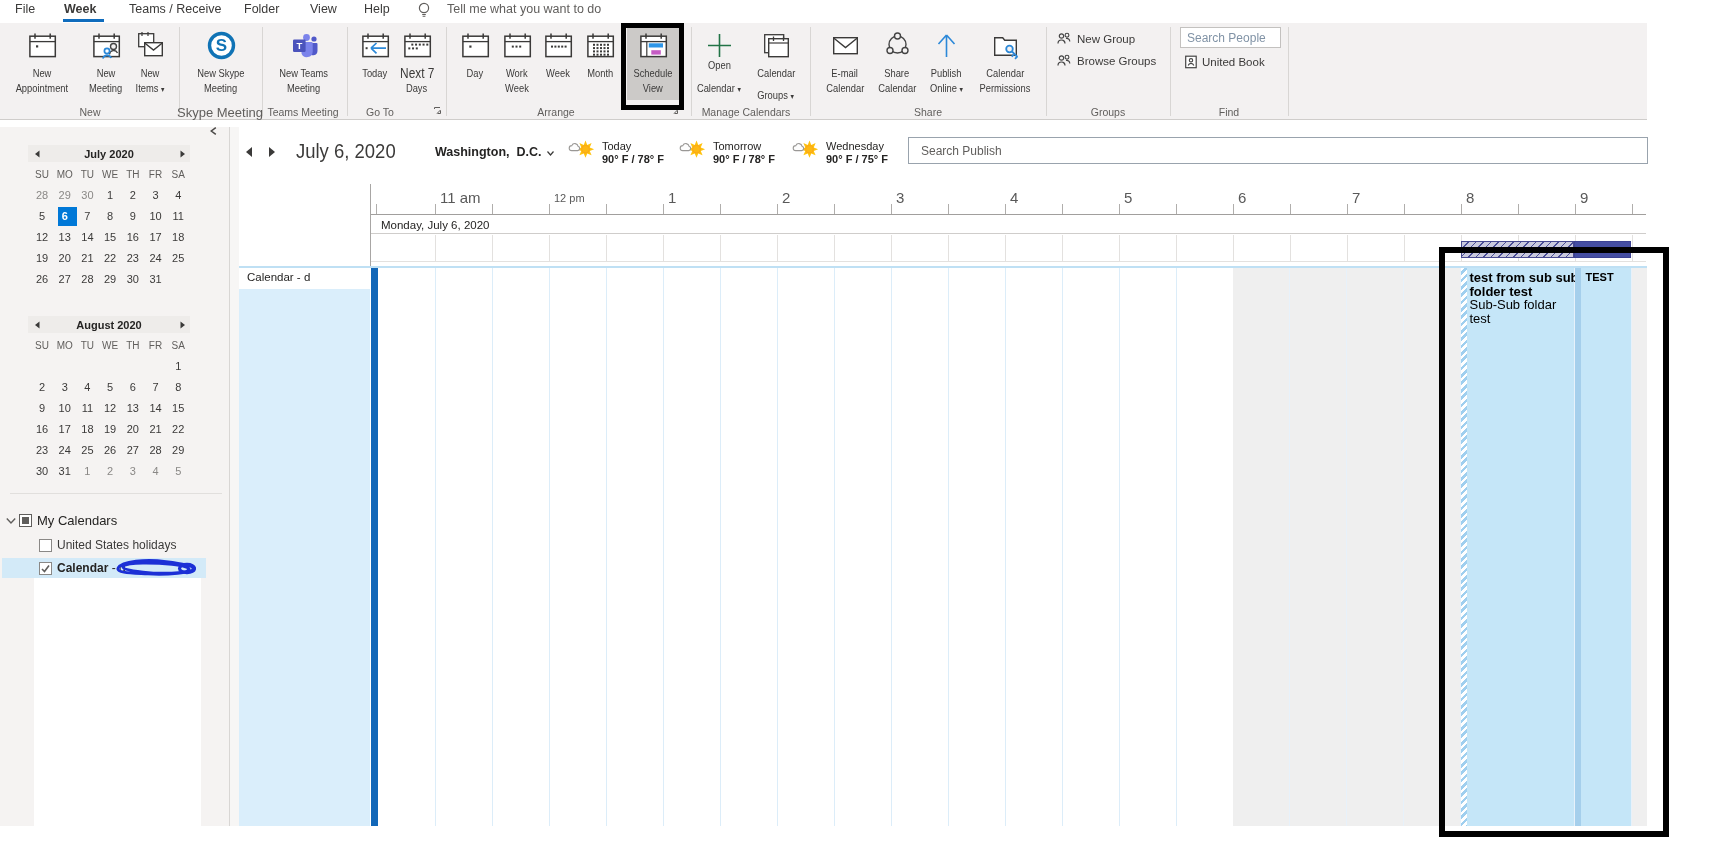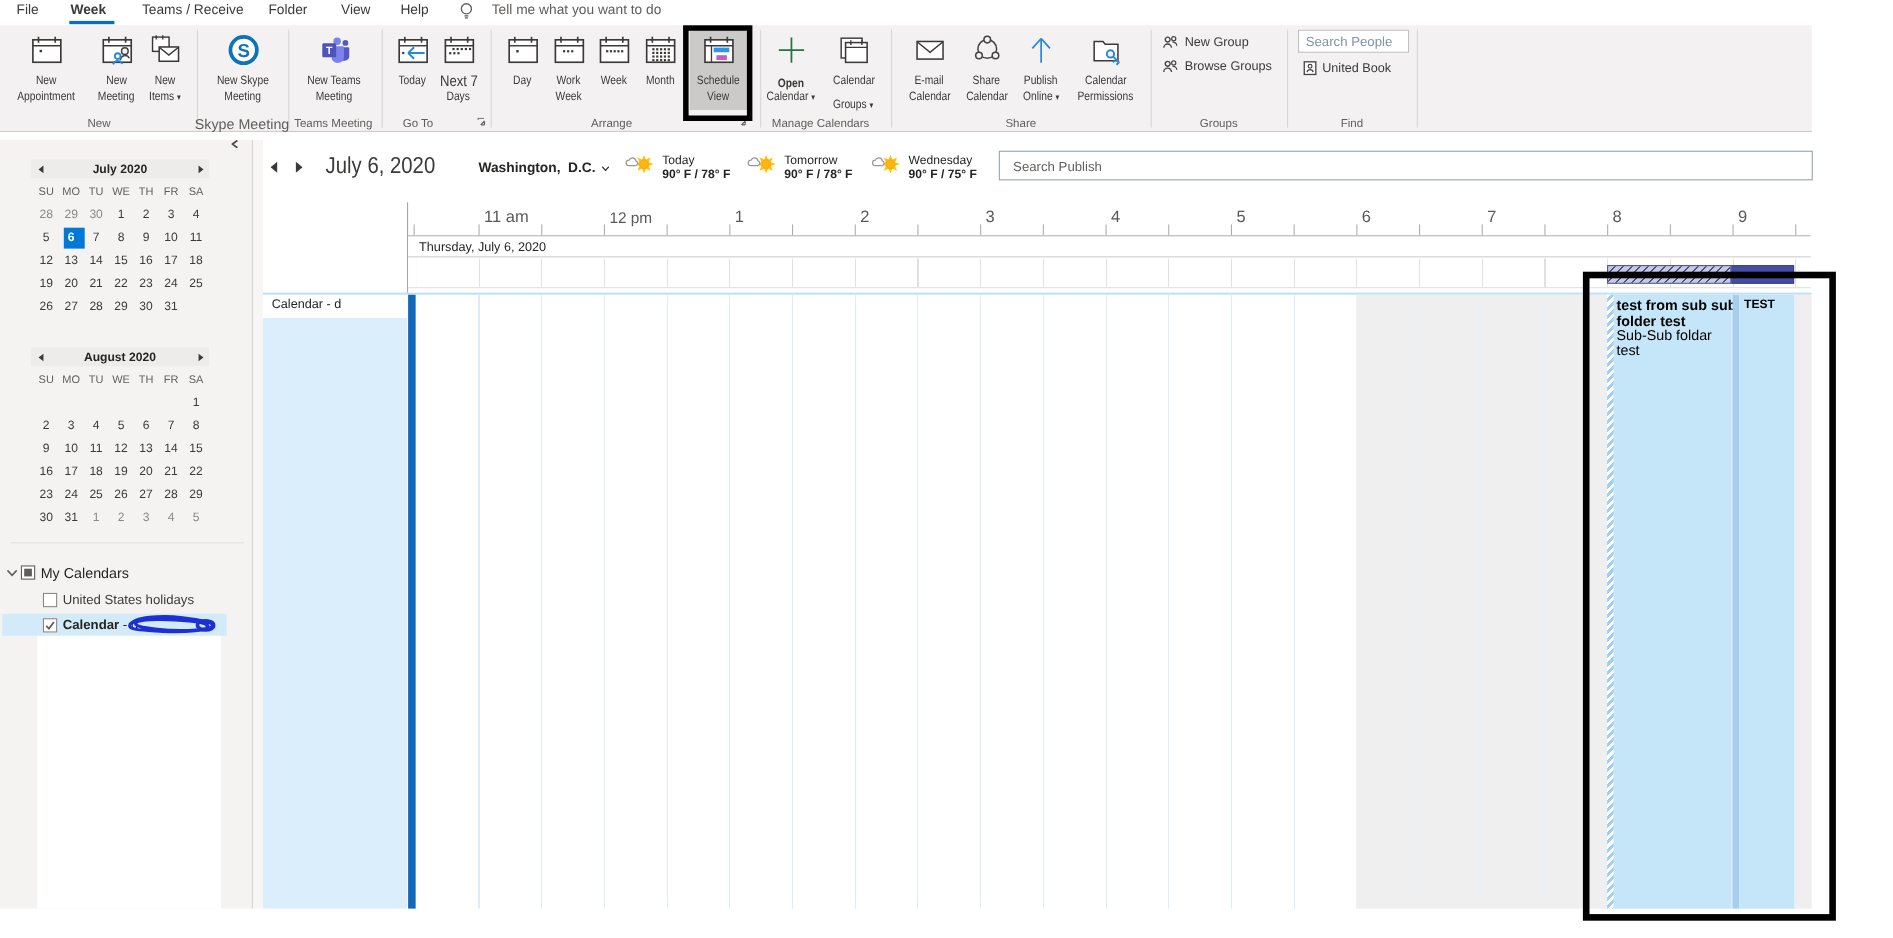--- a/index.html
+++ b/index.html
@@ -171,21 +171,21 @@
     <line x1="7" y1="2.5" x2="7" y2="7.8" stroke="#3b3a39" stroke-width="1.5"></line>
     <line x1="22.2" y1="2.5" x2="22.2" y2="7.8" stroke="#3b3a39" stroke-width="1.5"></line>
     <rect x="9.8" y="12.3" width="14.2" height="4.2" fill="#2e96e8"></rect>
     <rect x="12.3" y="19.2" width="9.5" height="4.4" fill="#c55bc4"></rect>
   </svg>
 <div style="position:absolute;left:533px;top:66px;width:240px;text-align:center;font-size:11px;color:#3b3a39;font-weight:400;white-space:nowrap;line-height:14px;"><span style="display:inline-block;transform:scaleX(0.85);transform-origin:50% 50%;">Schedule</span></div>
 <div style="position:absolute;left:533px;top:81px;width:240px;text-align:center;font-size:11px;color:#3b3a39;font-weight:400;white-space:nowrap;line-height:14px;"><span style="display:inline-block;transform:scaleX(0.85);transform-origin:50% 50%;">View</span></div>
 <svg style="position:absolute;left:704.5px;top:31px" width="29" height="29" viewBox="0 0 29 29">
     <path d="M14.5 3 V26 M3 14.5 H26" stroke="#217346" stroke-width="1.6" fill="none"></path>
   </svg>
-<div style="position:absolute;left:599px;top:69px;width:240px;text-align:center;font-size:11px;color:#3b3a39;font-weight:700;white-space:nowrap;line-height:14px;"><span style="display:inline-block;transform:scaleX(0.85);transform-origin:50% 50%;">Open</span></div>
+<div style="position:absolute;left:599px;top:58px;width:240px;text-align:center;font-size:11px;color:#3b3a39;font-weight:400;white-space:nowrap;line-height:14px;"><span style="display:inline-block;transform:scaleX(0.85);transform-origin:50% 50%;">Open</span></div>
 <div style="position:absolute;left:599px;top:81px;width:240px;text-align:center;font-size:11px;color:#3b3a39;font-weight:400;white-space:nowrap;line-height:14px;"><span style="display:inline-block;transform:scaleX(0.85);transform-origin:50% 50%;">Calendar <span style="font-size:8px">▾</span></span></div>
 <svg style="position:absolute;left:761.5px;top:31px" width="29" height="29" viewBox="0 0 29 29">
     <rect x="2.7" y="3.7" width="19" height="18" fill="#fff" stroke="#3b3a39" stroke-width="1.3"></rect>
     <rect x="6.7" y="7.7" width="19.6" height="18" fill="#fff" stroke="#3b3a39" stroke-width="1.4"></rect>
     <line x1="6.7" y1="12" x2="26.3" y2="12" stroke="#3b3a39" stroke-width="1.2"></line>
     <line x1="11.5" y1="5.5" x2="11.5" y2="10" stroke="#3b3a39" stroke-width="1.3"></line>
     <line x1="21.5" y1="5.5" x2="21.5" y2="10" stroke="#3b3a39" stroke-width="1.3"></line>
   </svg>
 <div style="position:absolute;left:656px;top:66px;width:240px;text-align:center;font-size:11px;color:#3b3a39;font-weight:400;white-space:nowrap;line-height:14px;"><span style="display:inline-block;transform:scaleX(0.85);transform-origin:50% 50%;">Calendar</span></div>
 <div style="position:absolute;left:656px;top:88px;width:240px;text-align:center;font-size:11px;color:#3b3a39;font-weight:400;white-space:nowrap;line-height:14px;"><span style="display:inline-block;transform:scaleX(0.85);transform-origin:50% 50%;">Groups <span style="font-size:8px">▾</span></span></div>
@@ -400,21 +400,21 @@
     <path d="M1 5 L3.5 7.5 L8 1.5" fill="none" stroke="#605e5c" stroke-width="1.6"></path>
   </svg>
 <div style="position:absolute;left:57px;top:561px;font-size:12px;color:#252423;font-weight:400;white-space:nowrap;line-height:15px;"><b>Calendar</b> - d</div>
 <svg style="position:absolute;left:110px;top:556px" width="86" height="24" viewBox="0 0 86 24">
     <path d="M8 12 C 12 5, 36 3, 56 5.5 C 72 7.5, 84 9.5, 83 13 C 82 17, 58 19, 38 18 C 22 17, 6 17, 8 12 C 10 6.5, 32 5, 52 7 C 68 8.5, 81 11, 79 14 C 77 17.5, 50 18, 33 16 C 20 14.5, 10 13, 14 9.5 C 18 6.5, 44 6.5, 62 8.5 C 72 9.5, 80 11, 78 13.5 M12 10 C 24 6, 48 5, 64 7" fill="none" stroke="#1c30d6" stroke-width="2.7" stroke-linecap="round"></path>
     <ellipse cx="77" cy="12.5" rx="7.5" ry="4.2" fill="none" stroke="#1c30d6" stroke-width="3.2"></ellipse>
   </svg>
 <div style="position:absolute;left:34px;top:578px;width:167px;height:248px;background:#fff;"></div>
 <div style="position:absolute;left:370px;top:184px;width:1px;height:83px;background:#a8a6a4;"></div>
 <div style="position:absolute;left:440px;top:189px;font-size:15px;color:#595959;font-weight:400;white-space:nowrap;line-height:18px;">11 am</div>
-<div style="position:absolute;left:554px;top:189px;font-size:14px;color:#595959;font-weight:400;white-space:nowrap;line-height:18px;">12 pm</div>
+<div style="position:absolute;left:554px;top:189px;font-size:11px;color:#595959;font-weight:400;white-space:nowrap;line-height:18px;">12 pm</div>
 <div style="position:absolute;left:668px;top:189px;font-size:15px;color:#595959;font-weight:400;white-space:nowrap;line-height:18px;">1</div>
 <div style="position:absolute;left:782px;top:189px;font-size:15px;color:#595959;font-weight:400;white-space:nowrap;line-height:18px;">2</div>
 <div style="position:absolute;left:896px;top:189px;font-size:15px;color:#595959;font-weight:400;white-space:nowrap;line-height:18px;">3</div>
 <div style="position:absolute;left:1010px;top:189px;font-size:15px;color:#595959;font-weight:400;white-space:nowrap;line-height:18px;">4</div>
 <div style="position:absolute;left:1124px;top:189px;font-size:15px;color:#595959;font-weight:400;white-space:nowrap;line-height:18px;">5</div>
 <div style="position:absolute;left:1238px;top:189px;font-size:15px;color:#595959;font-weight:400;white-space:nowrap;line-height:18px;">6</div>
 <div style="position:absolute;left:1352px;top:189px;font-size:15px;color:#595959;font-weight:400;white-space:nowrap;line-height:18px;">7</div>
 <div style="position:absolute;left:1466px;top:189px;font-size:15px;color:#595959;font-weight:400;white-space:nowrap;line-height:18px;">8</div>
 <div style="position:absolute;left:1580px;top:189px;font-size:15px;color:#595959;font-weight:400;white-space:nowrap;line-height:18px;">9</div>
 <div style="position:absolute;left:376px;top:204px;width:1px;height:10px;background:#b0aeac;"></div>
@@ -435,21 +435,21 @@
 <div style="position:absolute;left:1233px;top:204px;width:1px;height:10px;background:#b0aeac;"></div>
 <div style="position:absolute;left:1290px;top:204px;width:1px;height:10px;background:#b0aeac;"></div>
 <div style="position:absolute;left:1347px;top:204px;width:1px;height:10px;background:#b0aeac;"></div>
 <div style="position:absolute;left:1404px;top:204px;width:1px;height:10px;background:#b0aeac;"></div>
 <div style="position:absolute;left:1461px;top:204px;width:1px;height:10px;background:#b0aeac;"></div>
 <div style="position:absolute;left:1518px;top:204px;width:1px;height:10px;background:#b0aeac;"></div>
 <div style="position:absolute;left:1575px;top:204px;width:1px;height:10px;background:#b0aeac;"></div>
 <div style="position:absolute;left:1632px;top:204px;width:1px;height:10px;background:#b0aeac;"></div>
 <div style="position:absolute;left:371px;top:214px;width:1275px;height:1px;background:#a19f9d;"></div>
 <div style="position:absolute;left:371px;top:215px;width:1275px;height:19px;background:#fff;border-bottom:1px solid #cfcdcb;"></div>
-<div style="position:absolute;left:381px;top:218px;font-size:11.5px;color:#252423;font-weight:400;white-space:nowrap;line-height:14.5px;">Thursday, July 6, 2020</div>
+<div style="position:absolute;left:381px;top:218px;font-size:11.5px;color:#252423;font-weight:400;white-space:nowrap;line-height:14.5px;">Monday, July 6, 2020</div>
 <div style="position:absolute;left:371px;top:235px;width:1275px;height:27px;background:#fff;border-bottom:1px solid #e3e1df;"></div>
 <div style="position:absolute;left:379px;top:235px;width:1267px;height:26px;background-image:repeating-linear-gradient(to right,transparent 0px,transparent 56px,#e3e1df 56px,#e3e1df 57px);"></div>
 <div style="position:absolute;left:239px;top:266px;width:1408px;height:1.5px;background:#bfe0f4;"></div>
 <div style="position:absolute;left:239px;top:267.5px;width:131px;height:21px;background:#fff;"></div>
 <div style="position:absolute;left:239px;top:288.5px;width:131px;height:537.5px;background:#daeefb;"></div>
 <div style="position:absolute;left:247px;top:270px;font-size:11.5px;color:#252423;font-weight:400;white-space:nowrap;line-height:14.5px;">Calendar - d</div>
 <div style="position:absolute;left:370.5px;top:267.5px;width:7px;height:558.5px;background:#1267b8;"></div>
 <div style="position:absolute;left:377.5px;top:267.5px;width:1269.5px;height:558.5px;background:#fff;"></div>
 <div style="position:absolute;left:1233px;top:267.5px;width:414px;height:558.5px;background:#efefef;"></div>
 <div style="position:absolute;left:379px;top:267.5px;width:854px;height:558.5px;background-image:repeating-linear-gradient(to right,transparent 0px,transparent 56px,#dcedf9 56px,#dcedf9 57px);"></div>

